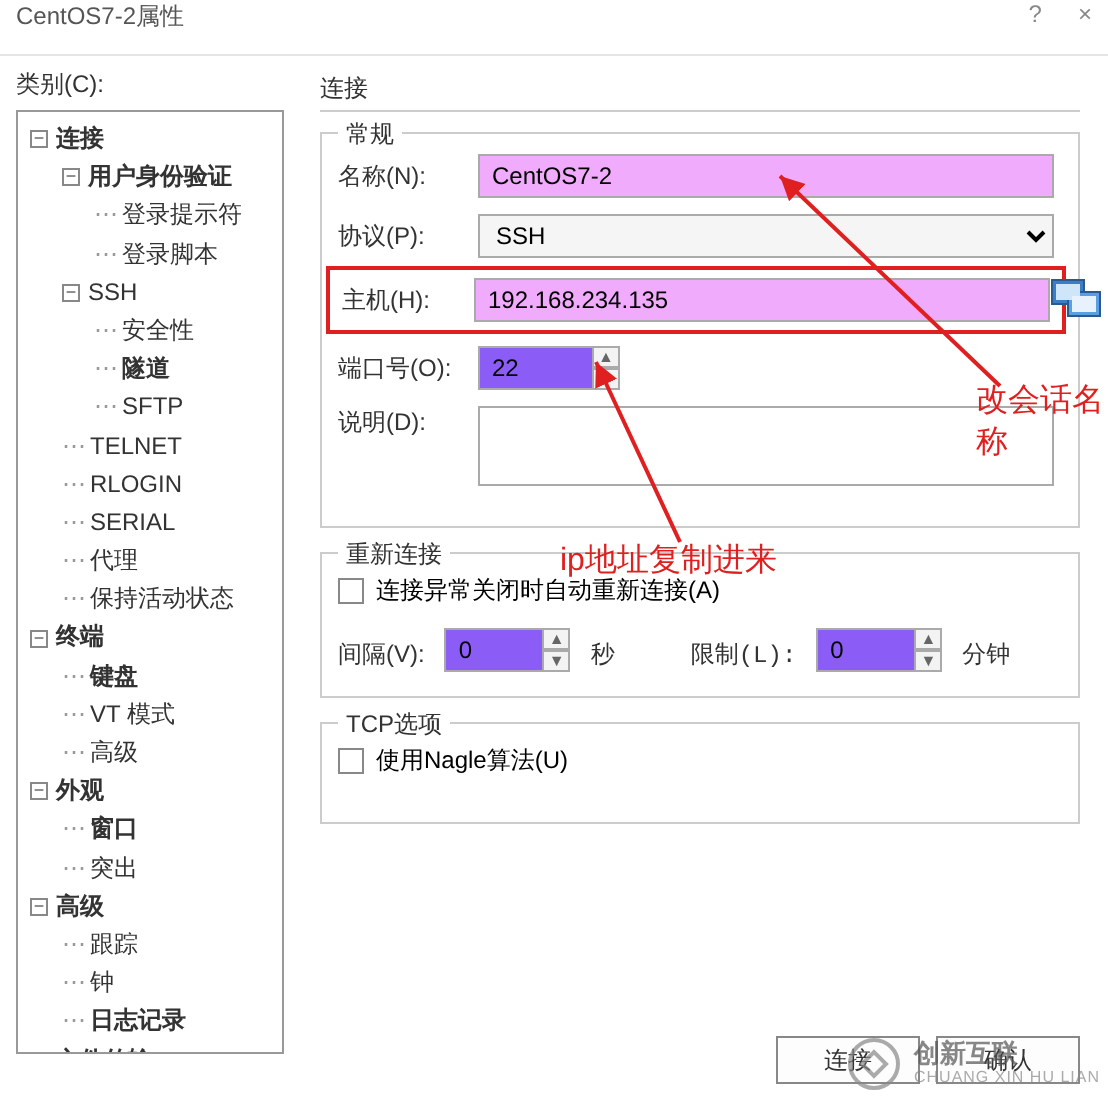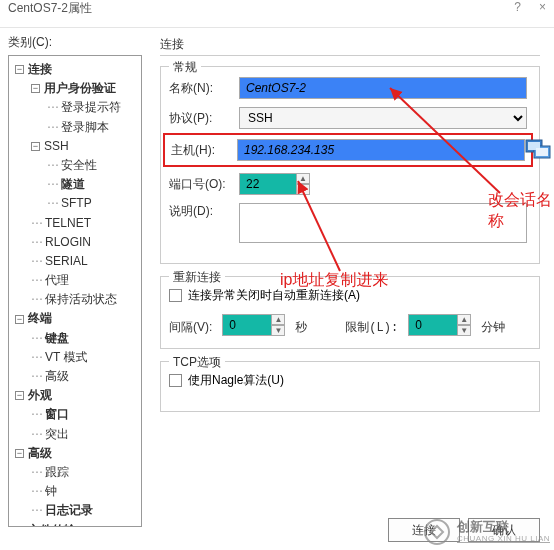--- a/index.html
+++ b/index.html
@@ -20,46 +20,46 @@
 .tree-dash { color: #999; margin-right: 2px; }
 .tree-label { color: #333; }
 .tree-bold { font-weight: 700; }
 .main { flex: 1; padding: 8px 14px 8px 10px; position: relative; }
 .section-label { color: #333; margin-bottom: 2px; }
 .section-divider { border-top: 1px solid #ccc; margin: 2px 0 10px 0; }
 .fieldset { border: 1px solid #ccc; padding: 10px 12px 12px 8px; margin-bottom: 12px; position: relative; }
 .fieldset-legend { position: absolute; top: -8px; left: 8px; background: #fff; padding: 0 4px; color: #333; }
 .form-row { display: flex; align-items: center; margin-bottom: 8px; }
 .form-label { width: 70px; color: #333; }
-.form-input { flex: 1; border: 1px solid #aaa; height: 22px; padding: 2px 6px; background: #3b82f6; font-style: italic; }
+.form-input { flex: 1; border: 1px solid #aaa; height: 22px; padding: 2px 6px; background: #f0abfc; }
 .form-select { flex: 1; border: 1px solid #aaa; height: 22px; padding: 2px 4px; background: #f5f5f5; }
 .form-textarea { flex: 1; border: 1px solid #aaa; height: 40px; padding: 2px 6px; background: #fff; resize: none; }
 .host-row { border: 2px solid #e02020; padding: 4px 6px; margin: -4px -6px 6px -6px; display: flex; align-items: center; }
 .host-row .form-label { width: 66px; }
 .host-row .form-input { border: 1px solid #aaa; }
 .spin-wrap { display: flex; align-items: center; }
-.spin { width: 58px; border: 1px solid #aaa; height: 22px; padding: 2px 6px; background: #14b8a6; }
+.spin { width: 58px; border: 1px solid #aaa; height: 22px; padding: 2px 6px; background: #8b5cf6; }
 .spin-arrows { display: flex; flex-direction: column; margin-left: -1px; }
 .spin-arrow { width: 14px; height: 11px; border: 1px solid #aaa; display: flex; align-items: center; justify-content: center; font-size: 8px; background: #f3f3f3; color: #666; }
 .checkbox-row { display: flex; align-items: center; gap: 6px; margin-bottom: 10px; }
 .checkbox { width: 13px; height: 13px; border: 1px solid #888; }
 .inline-controls { display: flex; align-items: flex-end; gap: 10px; flex-wrap: nowrap; }
 .inline-controls .small-label { color: #333; }
 .inline-controls .spin { width: 50px; }
 .monitor-icon { position: absolute; right: 2px; top: 110px; width: 28px; height: 26px; }
 .monitor-icon svg { width: 28px; height: 26px; }
 .annotation { position: absolute; color: #e02020; font-size: 16px; pointer-events: none; }
 .annotation-arrow { position: absolute; pointer-events: none; }
 .footer { position: absolute; bottom: 8px; right: 14px; display: flex; gap: 8px; }
 .footer-btn { width: 72px; height: 24px; border: 1px solid #888; background: #fdfdfd; display: flex; align-items: center; justify-content: center; color: #333; }
 .watermark { position: absolute; right: 4px; bottom: 4px; display: flex; align-items: center; gap: 6px; opacity: 0.7; }
 .watermark-logo { width: 28px; height: 28px; }
 .watermark-text { display: flex; flex-direction: column; line-height: 1.1; }
 .watermark-text .cn { font-weight: 700; font-size: 13px; color: #555; }
-.watermark-text .en { font-size: 8px; color: #888; letter-spacing: 0.5px; text-decoration: underline; }
+.watermark-text .en { font-size: 8px; color: #888; letter-spacing: 0.5px; }
 </style>
 </head>
 <body>
 
 <div class="titlebar">
   <span class="title-text">CentOS7-2属性</span>
   <div class="titlebar-controls">
     <span>?</span>
     <span>×</span>
   </div>

